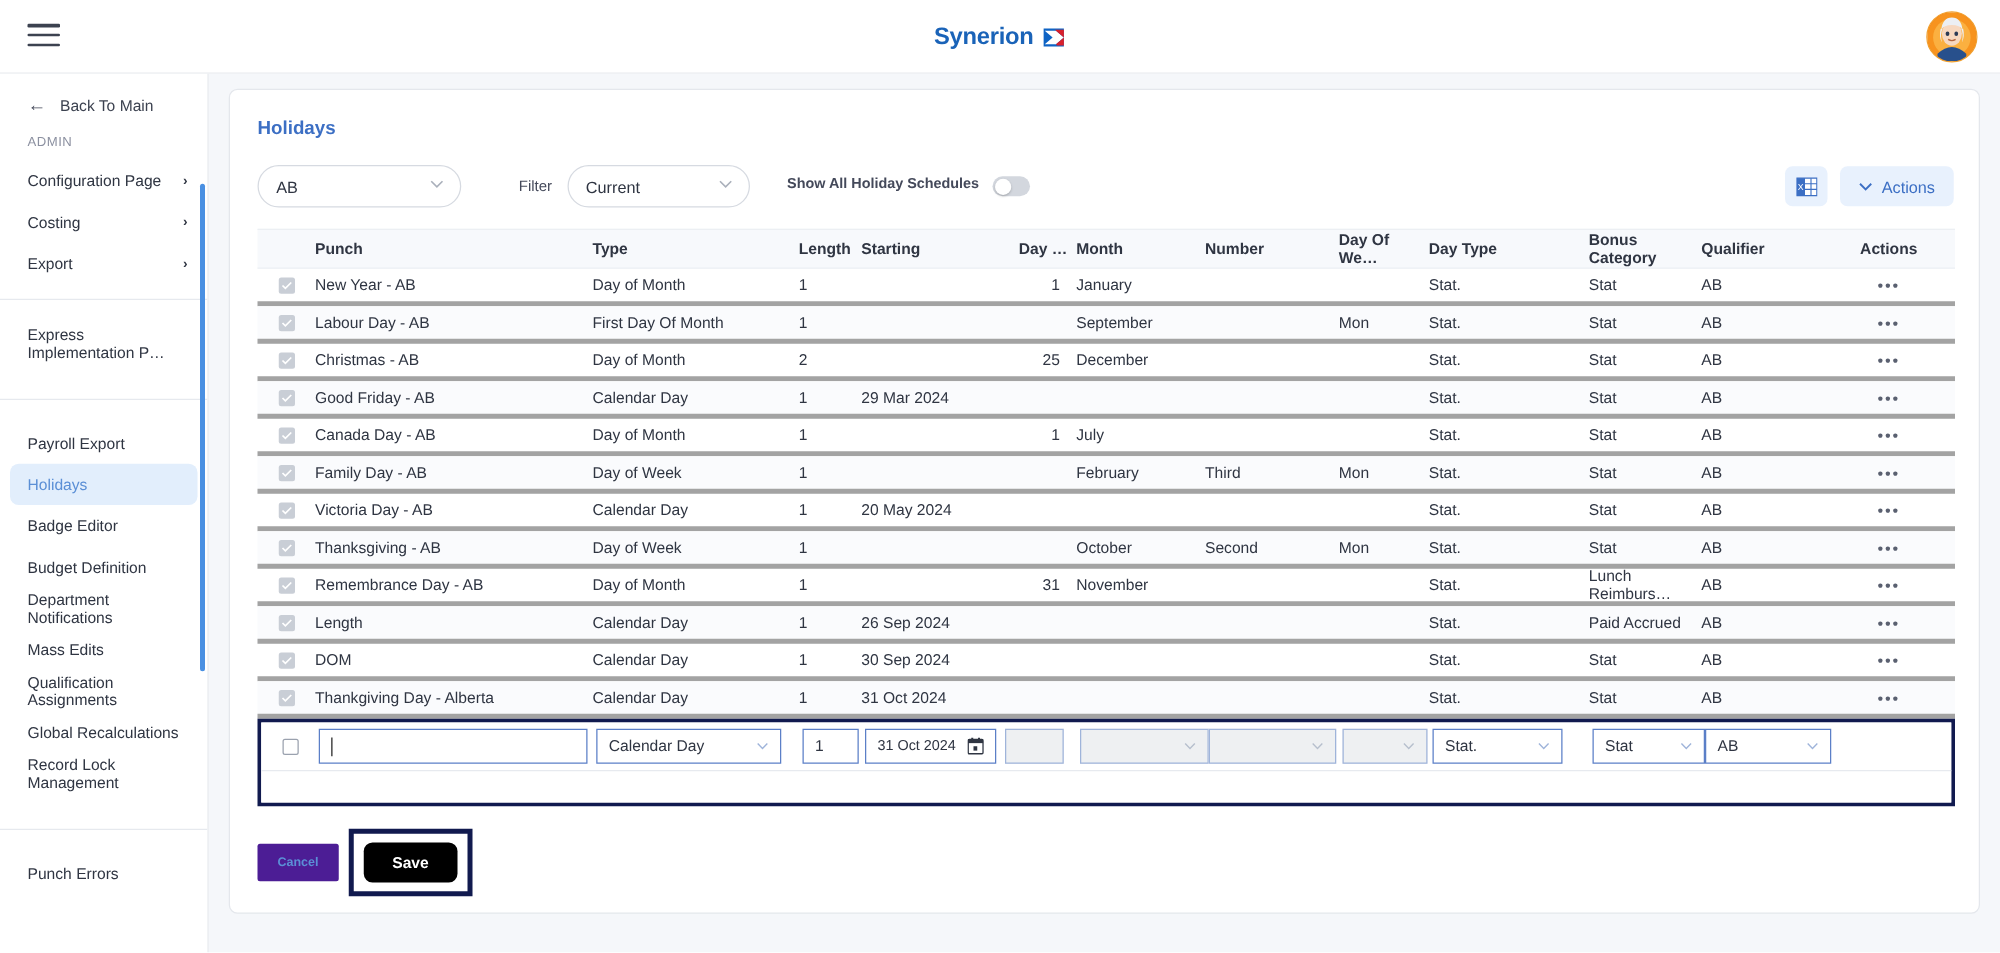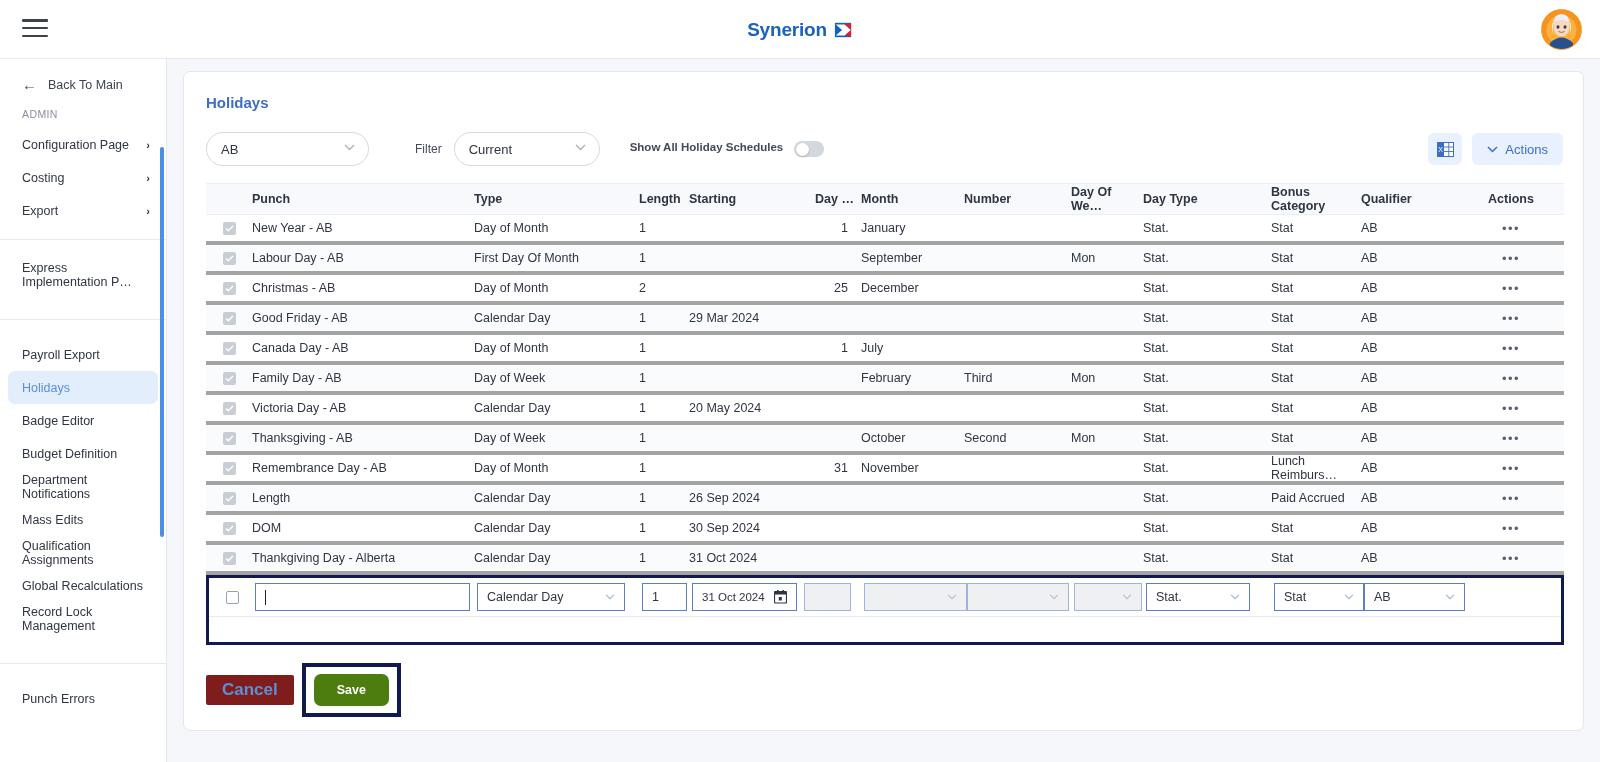--- a/index.html
+++ b/index.html
@@ -165,30 +165,30 @@
   .ed-field.disabled { background: #eef0f2; border-color: #9fb4da; color: #9aa1ae; }
   .ed-text-input { width: 215px; }
   .ed-caret { width: 1px; height: 15px; background: #222; }
   .ed-sel { justify-content: space-between; }
   .ed-blank-row { height: 26px; background: #ffffff; border-top:1px solid #e7eaef;}
   .cal-ico { margin-left: auto; }
 
   
   .footer { display: flex; align-items: center; gap: 0; padding: 18px 0 0 0; }
   .btn-cancel {
-    height: 30px; border-radius: 2px; background: #7f1d1d; color: #5b8fd6;
-    display: flex; align-items: center; padding: 0 16px; font-size: 17px;
+    height: 30px; border-radius: 2px; background: #4c1d95; color: #5b8fd6;
+    display: flex; align-items: center; padding: 0 16px; font-size: 10px;
     font-weight: bold; cursor: pointer;
   }
   .save-highlight {
     border: 4px solid #111a4f; padding: 7px 8px; background: #ffffff; margin-left: 8px;
     display: inline-flex;
   }
   .btn-save {
-    height: 32px; border-radius: 7px; background: #4d7c0f; color: #ffffff;
+    height: 32px; border-radius: 7px; background: #000000; color: #ffffff;
     display: flex; align-items: center; padding: 0 23px; font-size: 12.5px;
     font-weight: bold; cursor: pointer;
   }
 </style>
 </head>
 <body>
 
 <div class="topbar">
   <div class="hamburger">
     <span></span>

